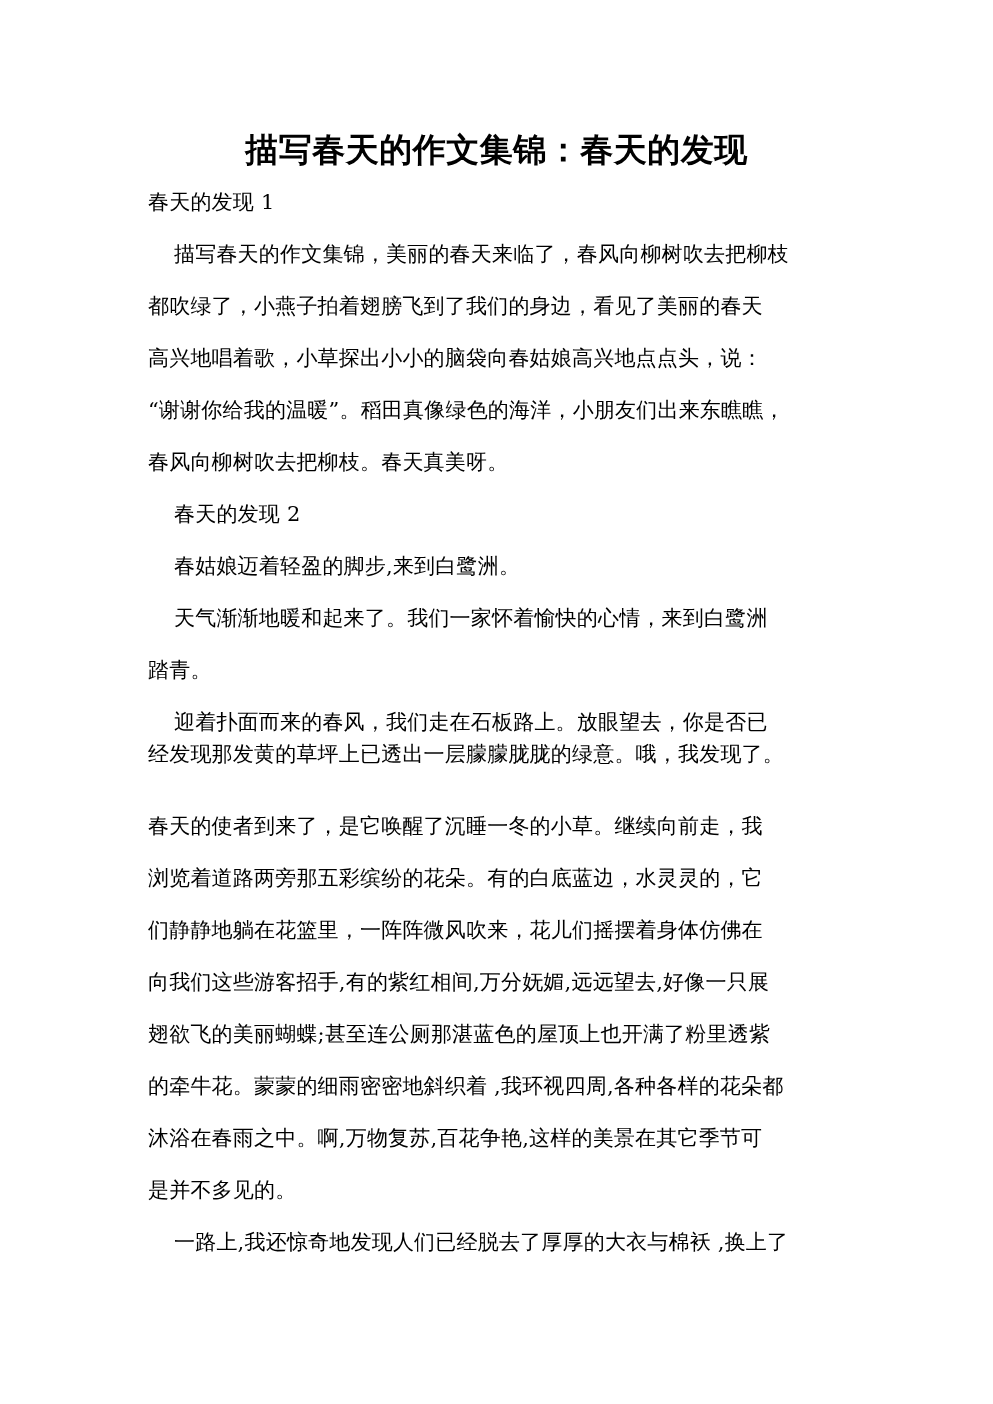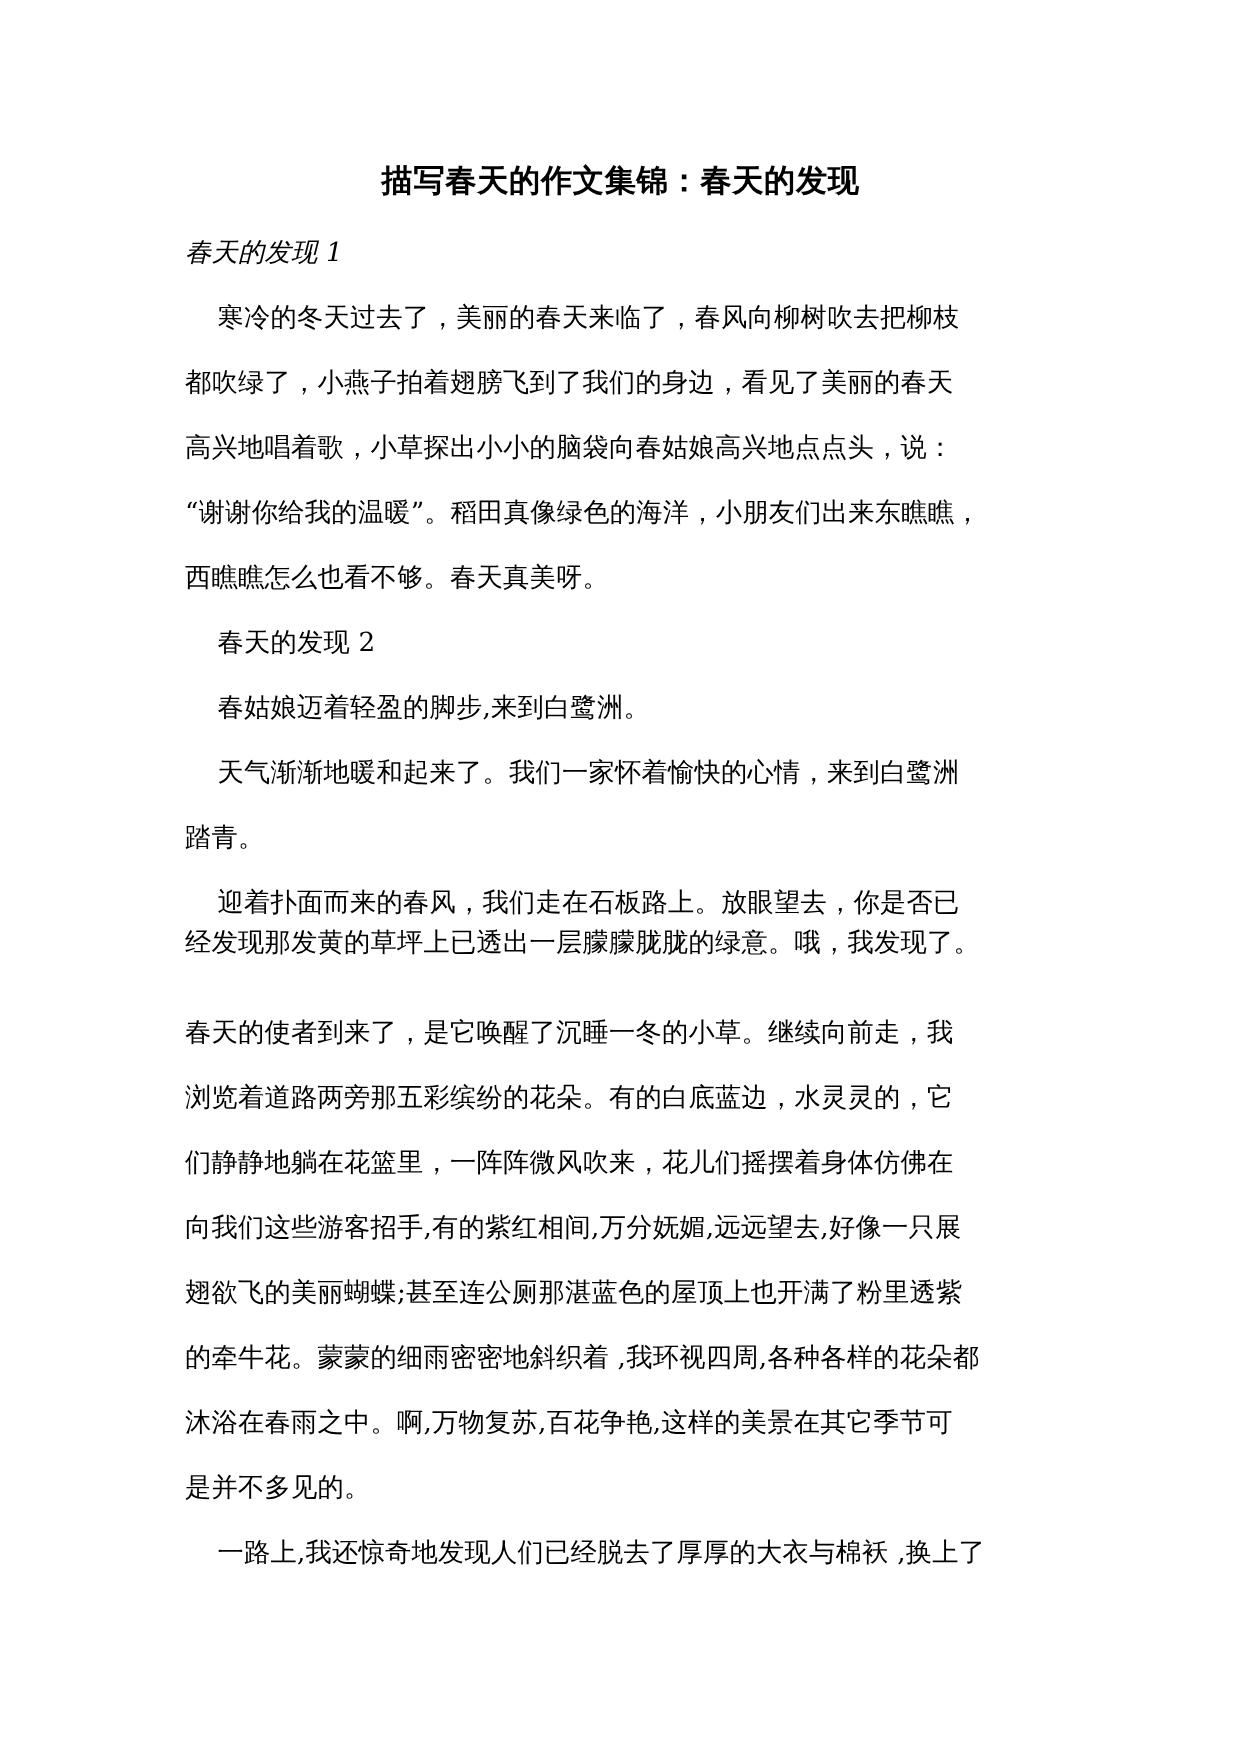--- a/index.html
+++ b/index.html
@@ -1,34 +1,34 @@
 <!DOCTYPE html>
 <html><head>
 <meta charset="utf-8">
 <style>
   html, body { margin: 0; padding: 0; background: #ffffff; }
   body { width: 993px; height: 1404px; position: relative; overflow: hidden;
          font-family: "DejaVu Serif", "Liberation Serif", serif; color: #000; }
   .title { position: absolute; top: 128px; left: 0; width: 993px; text-align: center;
-           font-size: 25px; font-weight: bold; letter-spacing: 0.5px; }
+           font-size: 33px; font-weight: bold; letter-spacing: 0.5px; }
   .line { position: absolute; left: 148px; font-size: 21px; white-space: nowrap; letter-spacing: 0.2px; }
   .indent { left: 174px; }
 </style>
 </head>
 <body>
 
 <div>
   <div class="title">描写春天的作文集锦：春天的发现</div>
   <div id="body-lines">
-      <div class="line" style="top: 188px; font-style: italic;">春天的发现 1</div>
-      <div class="line indent" style="top: 240px;">寒冷的冬天过去了，美丽的春天来临了，春风向柳树吹去把柳枝</div>
+      <div class="line" style="top: 188px;">春天的发现 1</div>
+      <div class="line indent" style="top: 240px;">描写春天的作文集锦，美丽的春天来临了，春风向柳树吹去把柳枝</div>
       <div class="line" style="top: 292px;">都吹绿了，小燕子拍着翅膀飞到了我们的身边，看见了美丽的春天</div>
       <div class="line" style="top: 344px;">高兴地唱着歌，小草探出小小的脑袋向春姑娘高兴地点点头，说：</div>
       <div class="line" style="top: 396px;">“谢谢你给我的温暖”。稻田真像绿色的海洋，小朋友们出来东瞧瞧，</div>
-      <div class="line" style="top: 448px;">西瞧瞧怎么也看不够。春天真美呀。</div>
+      <div class="line" style="top: 448px;">春风向柳树吹去把柳枝。春天真美呀。</div>
       <div class="line indent" style="top: 500px;">春天的发现 2</div>
       <div class="line indent" style="top: 552px;">春姑娘迈着轻盈的脚步,来到白鹭洲。</div>
       <div class="line indent" style="top: 604px;">天气渐渐地暖和起来了。我们一家怀着愉快的心情，来到白鹭洲</div>
       <div class="line" style="top: 656px;">踏青。</div>
       <div class="line indent" style="top: 708px;">迎着扑面而来的春风，我们走在石板路上。放眼望去，你是否已</div>
       <div class="line" style="top: 740px;">经发现那发黄的草坪上已透出一层朦朦胧胧的绿意。哦，我发现了。</div>
       <div class="line" style="top: 812px;">春天的使者到来了，是它唤醒了沉睡一冬的小草。继续向前走，我</div>
       <div class="line" style="top: 864px;">浏览着道路两旁那五彩缤纷的花朵。有的白底蓝边，水灵灵的，它</div>
       <div class="line" style="top: 916px;">们静静地躺在花篮里，一阵阵微风吹来，花儿们摇摆着身体仿佛在</div>
       <div class="line" style="top: 968px;">向我们这些游客招手,有的紫红相间,万分妩媚,远远望去,好像一只展</div>

